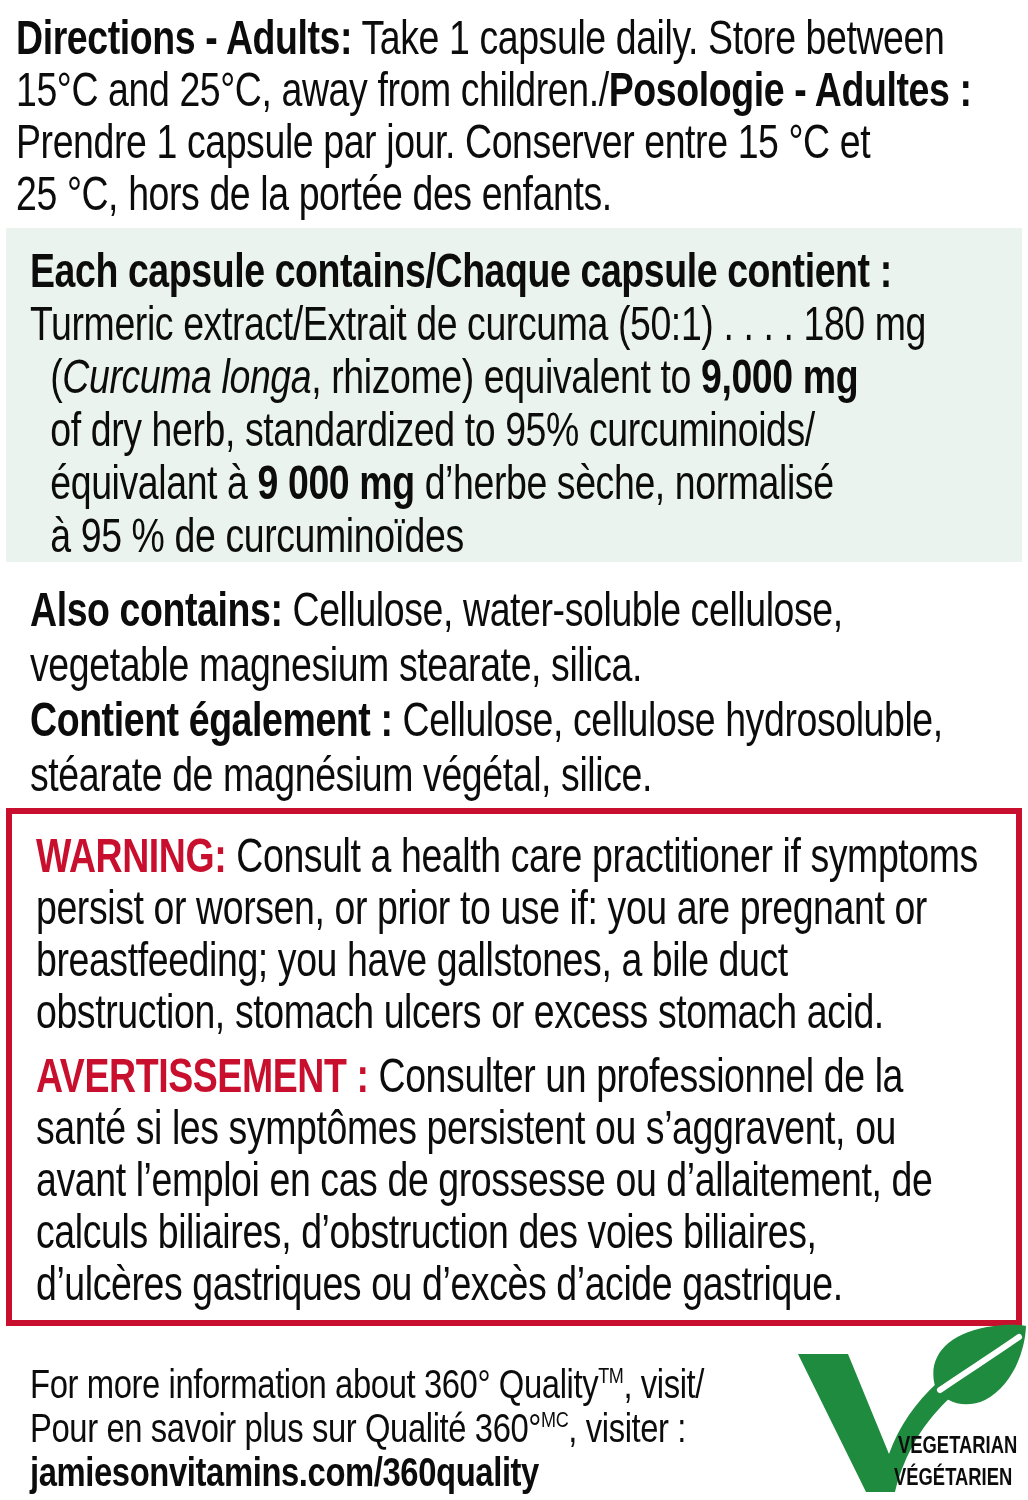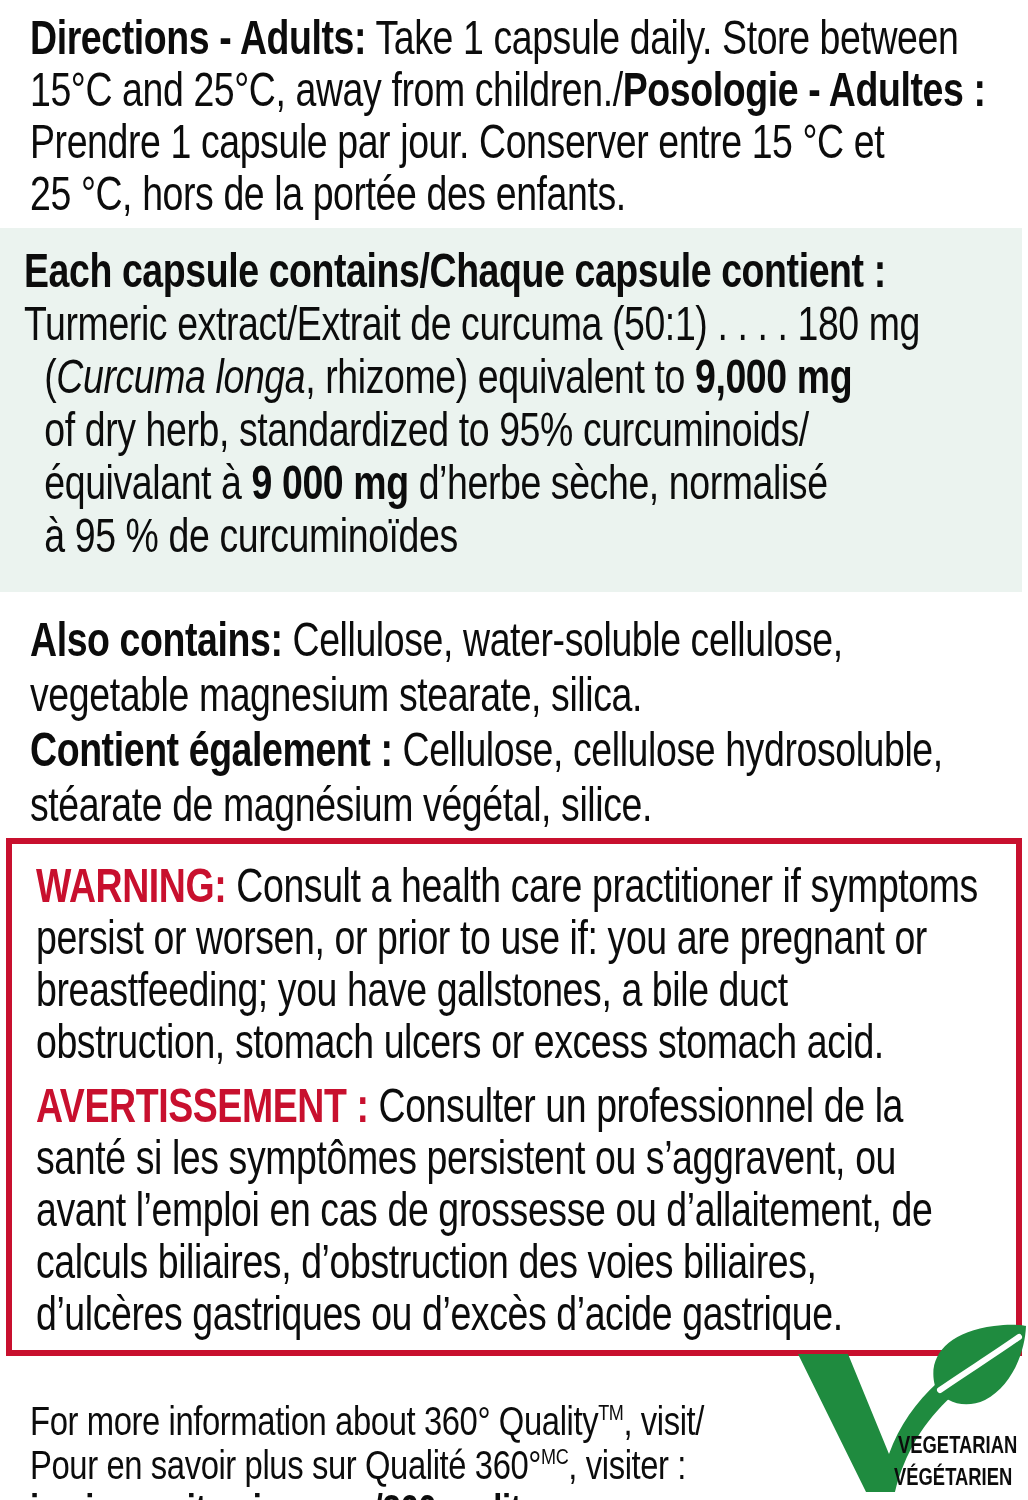--- a/index.html
+++ b/index.html
@@ -17,32 +17,32 @@
     white-space: pre;
     transform: scaleX(0.78);
     transform-origin: 0 0;
     font-size: 48px;
     line-height: 52px;
     letter-spacing: -0.5px;
   }
   .b { font-weight: bold; }
   .i { font-style: italic; }
   .red { color: #C8102E; }
-  .sec-directions { padding: 12px 0 0 30px; }
+  .sec-directions { padding: 12px 0 0 16px; }
   .panel-mint {
-    margin: 8px 6px 0 0;
+    margin: 8px 6px 0 6px;
     background: #EBF3EF;
-    padding: 16px 0 30px 24px;
+    padding: 16px 0 0 24px;
   }
   .panel-mint .line { line-height: 53px; }
   .indent { padding-left: 26px; }
   .sec-also { padding: 20px 8px 0 30px; }
   .sec-also .line { line-height: 55px; }
   .warning-box {
-    margin: 6px 6px 7px 6px;
+    margin: 6px 6px 0 6px;
     border: 6px solid #C8102E;
     padding: 16px 0 10px 24px;
   }
   .warn-gap { height: 12px; }
   .footer { position: relative; padding: 36px 0 0 30px; }
   .footer .line { font-size: 41px; line-height: 44px; transform: scaleX(0.8); }
   .sup {
     font-size: 55%;
     vertical-align: super;
     line-height: 0;

